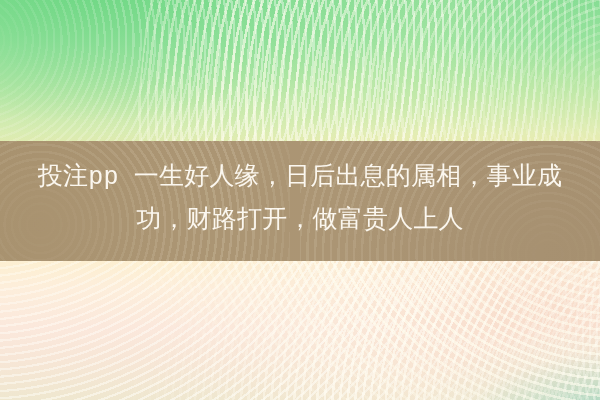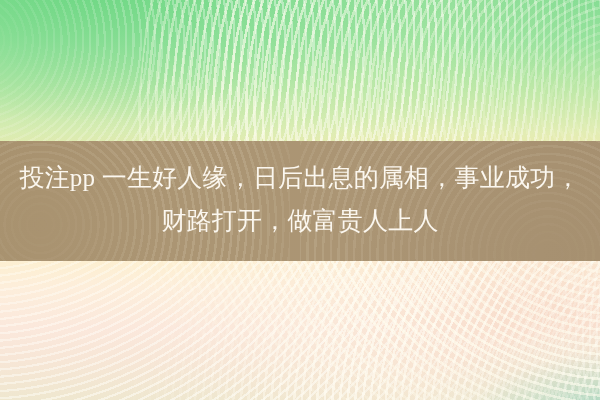--- a/index.html
+++ b/index.html
@@ -186,21 +186,21 @@
     -webkit-mask-image: radial-gradient(ellipse 66% 58% at 40% 66%,
       rgba(0,0,0,0.0) 0%, rgba(0,0,0,0.6) 32%, rgba(0,0,0,0.9) 58%, rgba(0,0,0,0.0) 88%);
     mask-image: radial-gradient(ellipse 66% 58% at 40% 66%,
       rgba(0,0,0,0.0) 0%, rgba(0,0,0,0.6) 32%, rgba(0,0,0,0.9) 58%, rgba(0,0,0,0.0) 88%);
   }
 
   .banner-text {
     position: relative;
     z-index: 3;
     color: #fbf7ef;
-    font-family: Liberation Serif, serif;
+    font-family: Liberation Mono, monospace;
     font-size: 25px;
     line-height: 43px;
     text-align: center;
     padding: 15px 18px 0 18px;
     letter-spacing: 0.2px;
     white-space: pre-wrap;
     word-break: break-all;
   }
 </style>
 </head>

